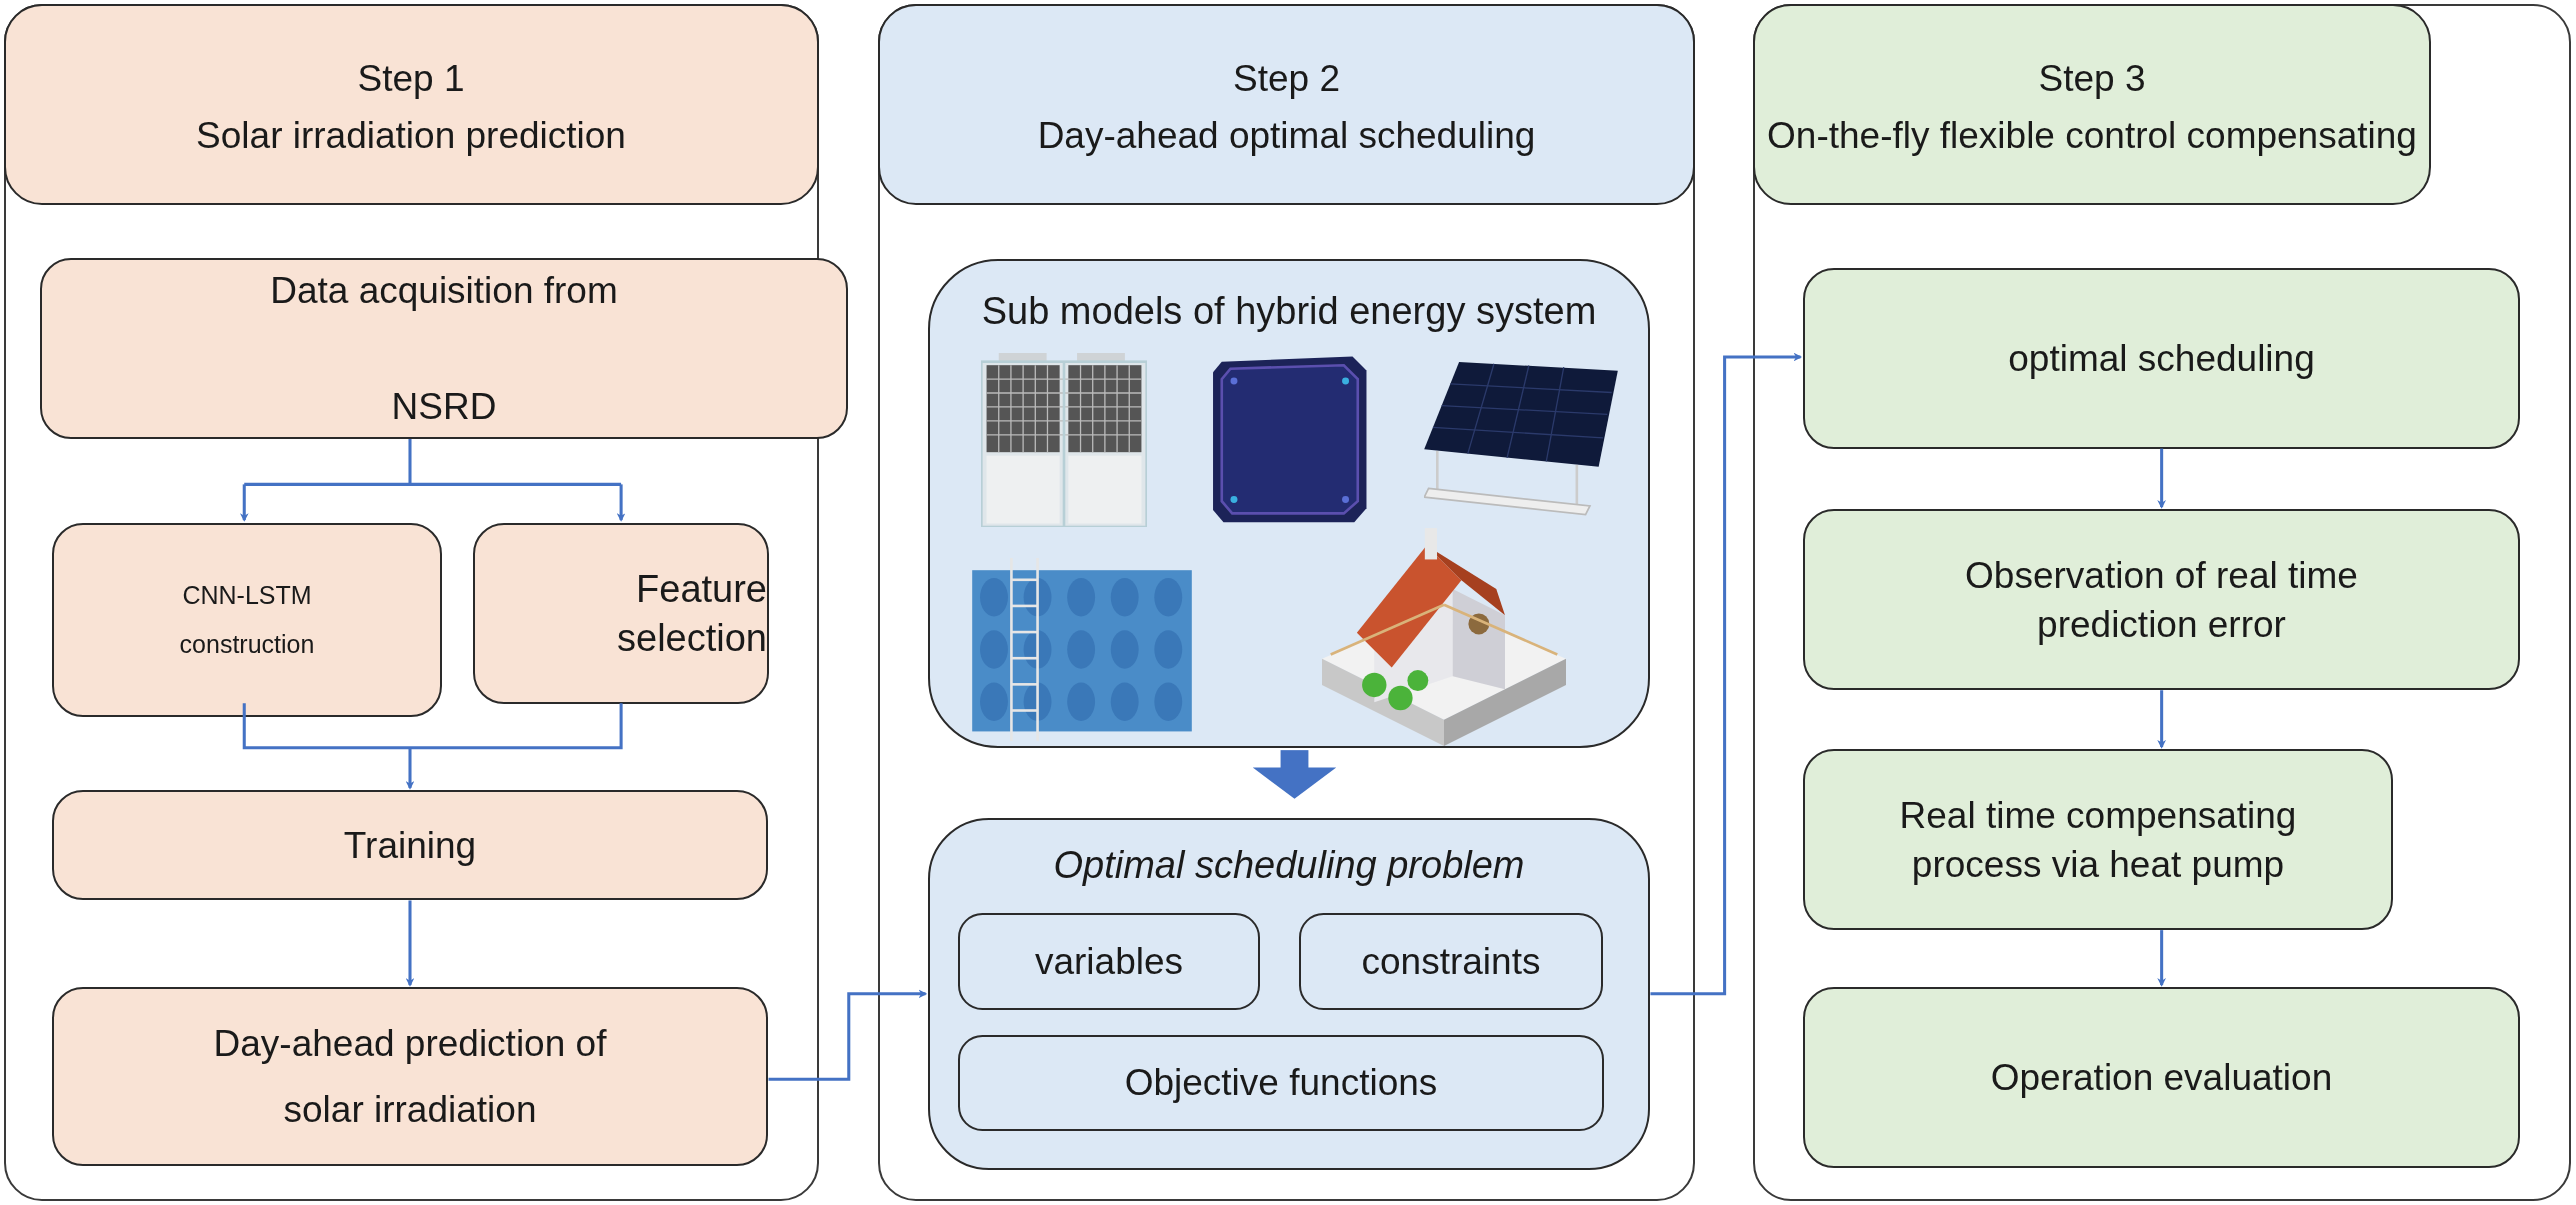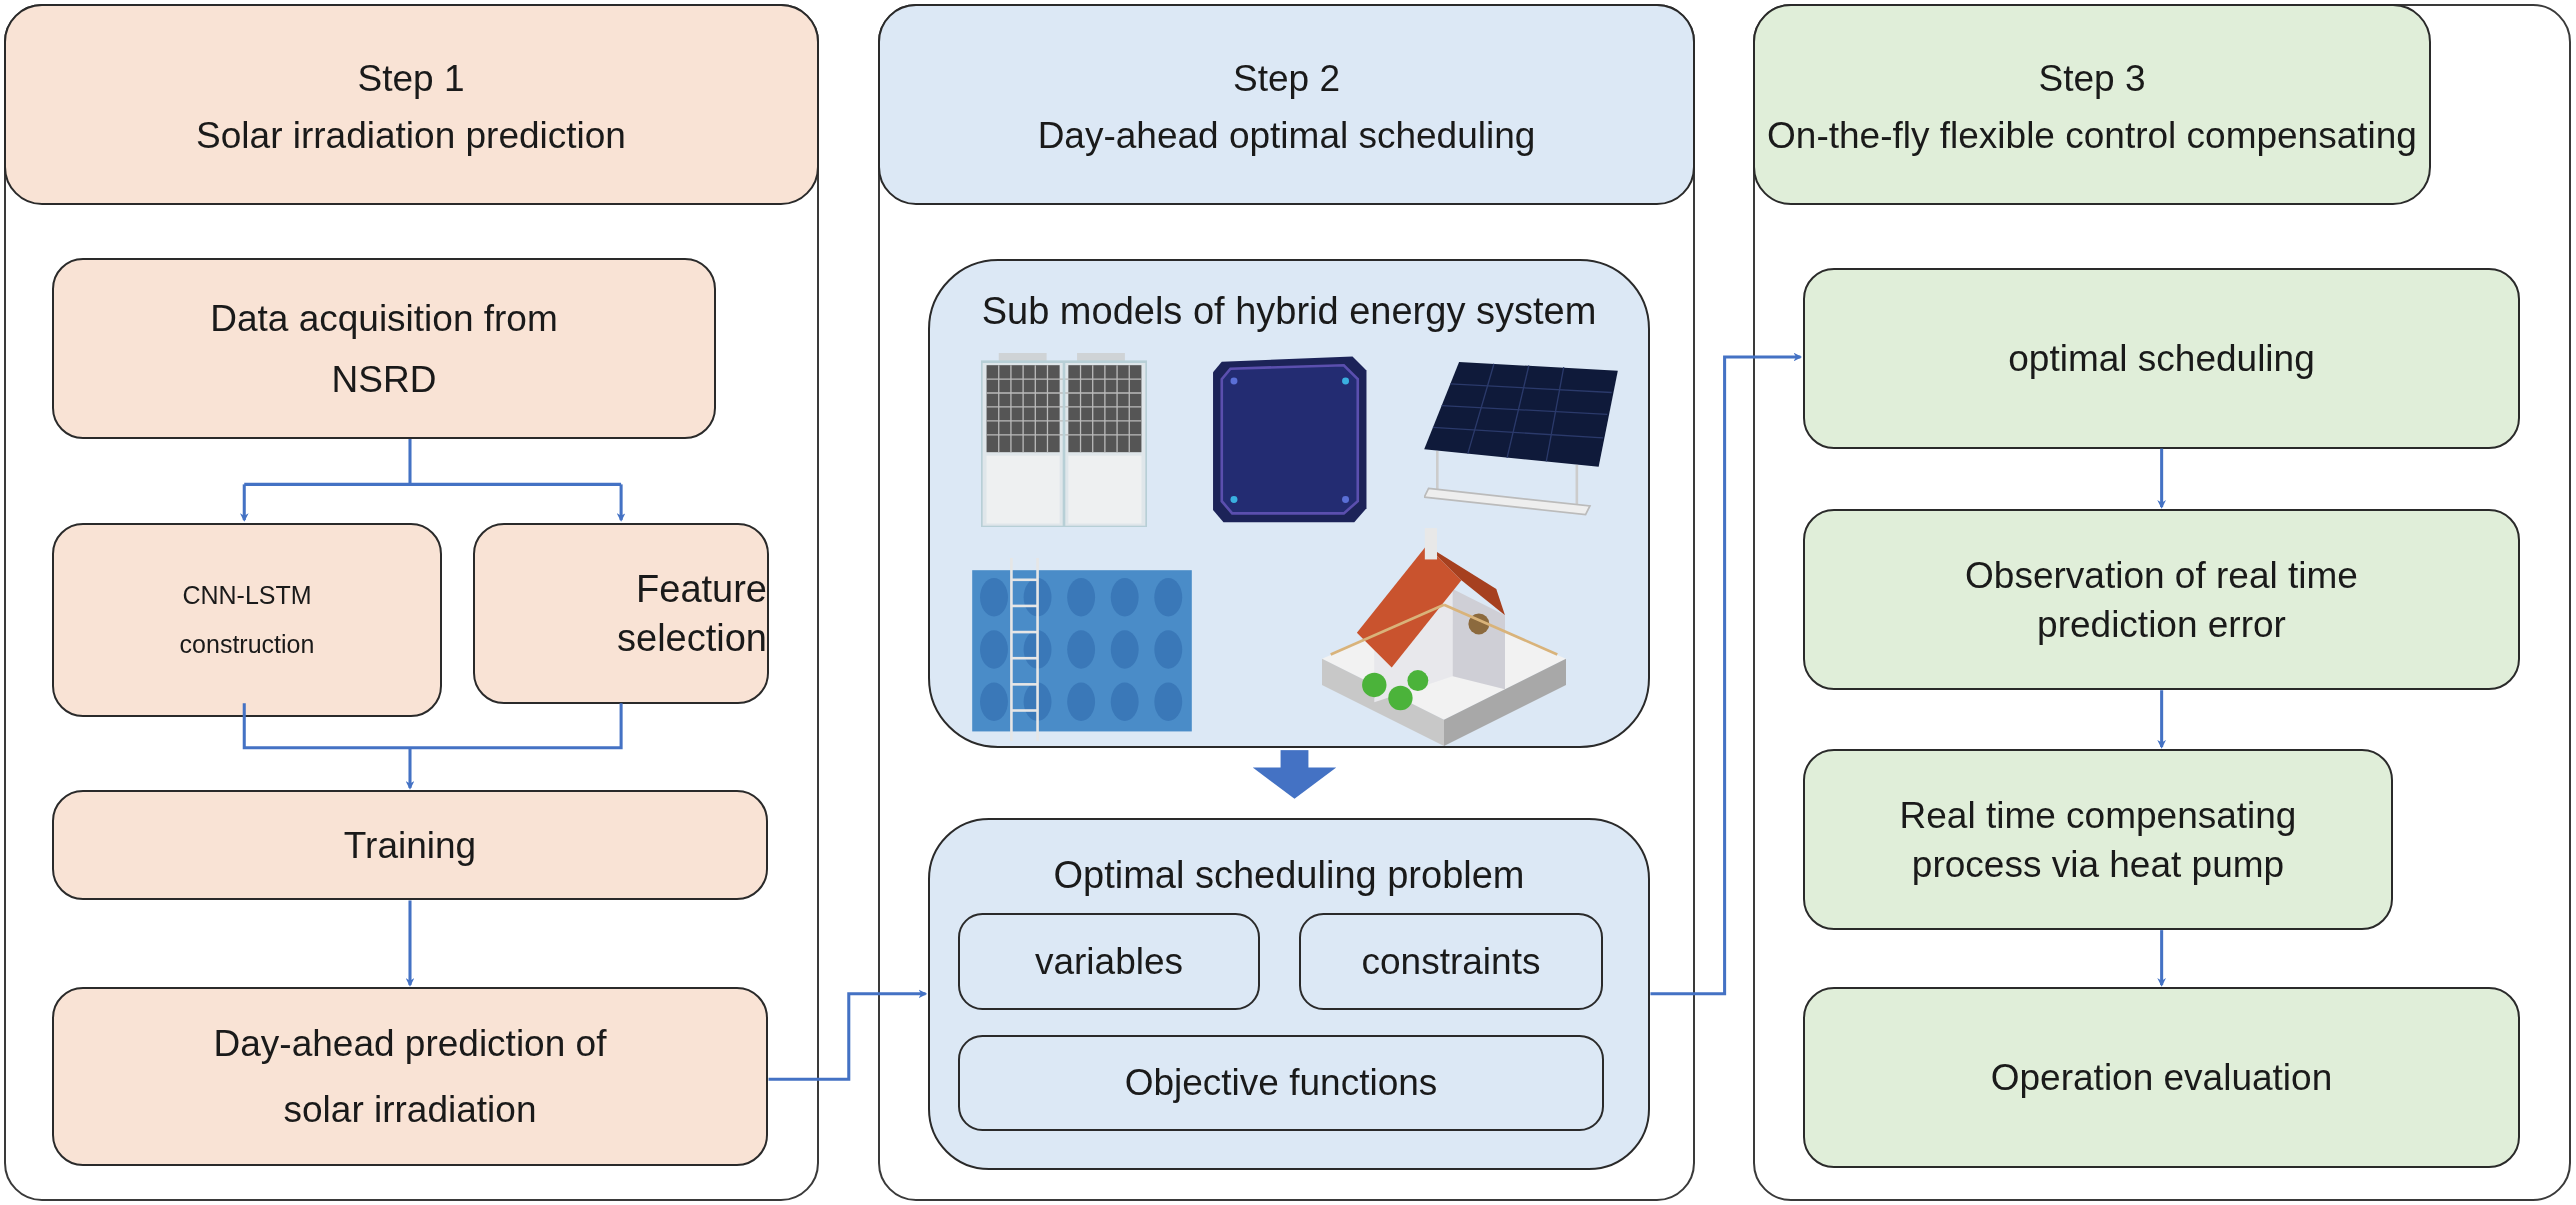--- a/index.html
+++ b/index.html
@@ -18,21 +18,21 @@
 </style>
 </head>
 <body>
 
 <div class="abs panel" style="left:3.5px;top:3.5px;width:815px;height:1197px;"></div>
 <div class="abs phead peach" style="left:3.5px;top:3.5px;width:815px;height:201px;">
   <div class="t1">Step 1</div>
   <div class="t2">Solar irradiation prediction</div>
 </div>
 
-<div class="abs box peach" style="left:52px;top:258px;width:664px;height:181px;line-height:61px;">
+<div class="abs box peach" style="left:40px;top:258px;width:808px;height:181px;line-height:61px;justify-content:space-between;">
   <div>Data acquisition from</div>
   <div>NSRD</div>
 </div>
 <div class="abs box peach" style="left:52px;top:523px;width:390px;height:194px;font-size:25px;">
   <div>CNN-LSTM</div>
   <div>construction</div>
 </div>
 <div class="abs box peach" style="left:473px;top:523px;width:296px;height:181px;font-size:38px;align-items:flex-end;">
   <div>Feature</div>
   <div>selection</div>
@@ -158,21 +158,21 @@
       <line x1="140" y1="88" x2="270" y2="145"></line>
   </g>
 </svg>
 
 <svg class="abs" style="left:1251px;top:750px;" width="87" height="49" viewBox="0 0 100 56">
   <rect x="34" y="0" width="32" height="22" fill="#4472c4"></rect>
   <polygon points="2,20 98,20 50,56" fill="#4472c4"></polygon>
 </svg>
 
 <div class="abs box blue" style="left:928px;top:818px;width:722px;height:352px;border-radius:61px;justify-content:flex-start;">
-  <div style="margin-top:31px;font-size:38px;">Optimal scheduling problem</div>
+  <div style="margin-top:21px;font-size:38px;font-style:italic;">Optimal scheduling problem</div>
 </div>
 <div class="abs sub" style="left:958px;top:913px;width:302px;height:97px;">
   <span>variables</span>
 </div>
 <div class="abs sub" style="left:1299px;top:913px;width:304px;height:97px;">
   <span>constraints</span>
 </div>
 <div class="abs sub" style="left:958px;top:1035px;width:646px;height:96px;">
   <span>Objective functions</span>
 </div>

